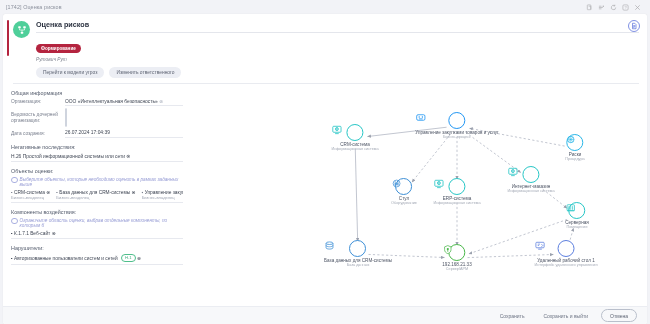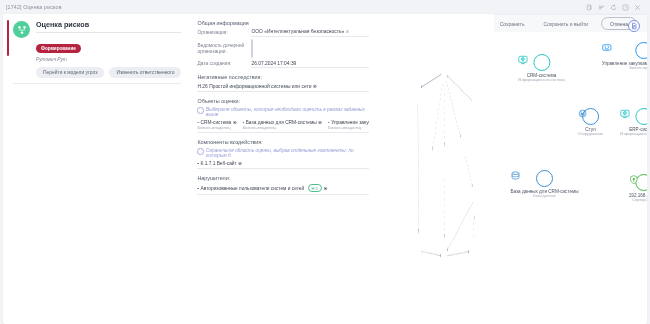--- a/index.html
+++ b/index.html
@@ -20,21 +20,21 @@
   }
   .topbar .bcrumb{font-size:5.4px;color:#8b909c;letter-spacing:.1px;}
   .topbar .spacer{flex:1;}
   .topicons{display:flex;align-items:center;gap:5px;padding-right:3px;}
   .topicons .ti{width:7px;height:7px;opacity:.45;display:block;}
 
   
   .card{
     flex:1;margin:0 3px 0 3px;background:#ffffff;
     border-radius:2px;position:relative;overflow:hidden;
-    display:flex;flex-direction:row;
+    display:flex;flex-direction:column;
     box-shadow:0 0 1px rgba(0,0,0,.12);
   }
 
   
   .head{position:relative;padding:6px 8px 0 10px;flex:none;}
   .head .accent{
     position:absolute;left:4px;top:6px;width:2px;height:36px;
     background:#b4243f;border-radius:1px;
   }
   .headrow{display:flex;align-items:flex-start;gap:6px;}

